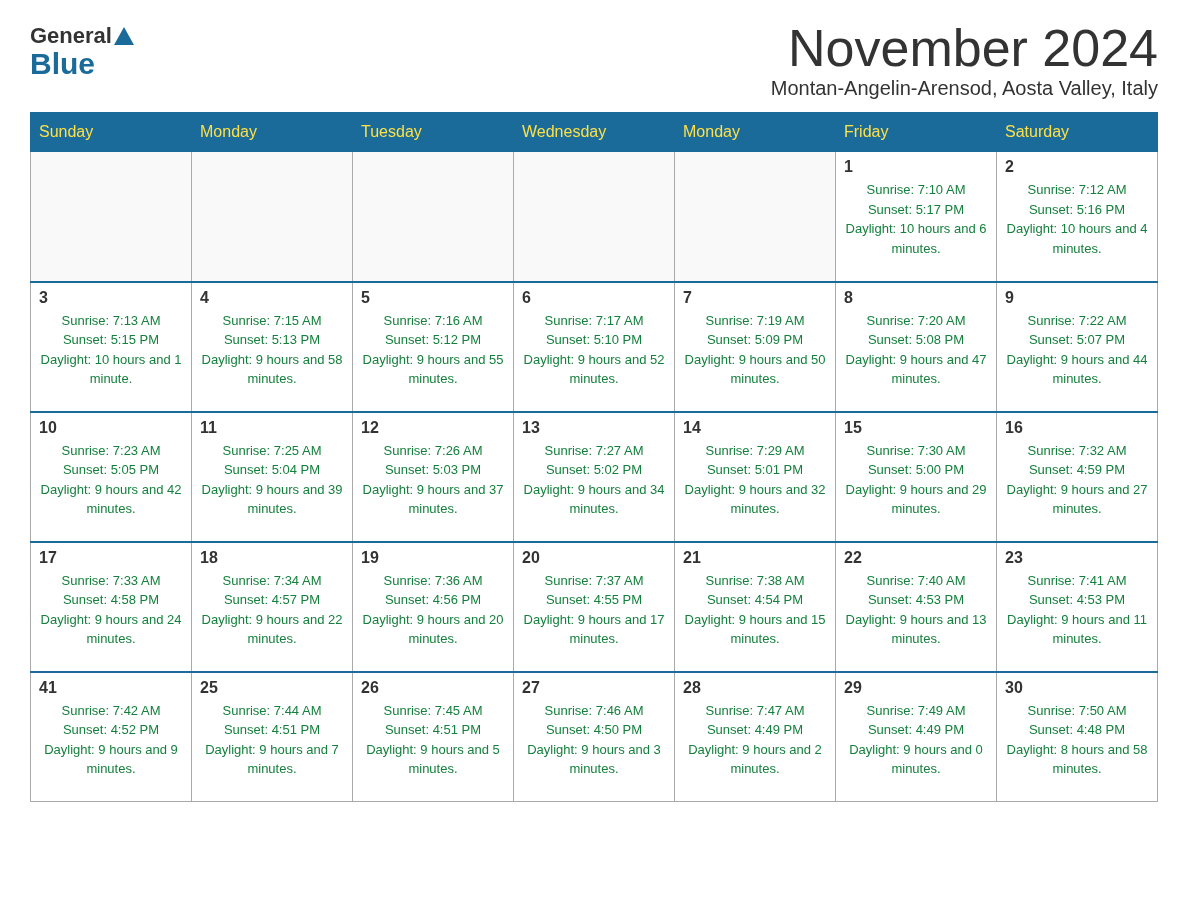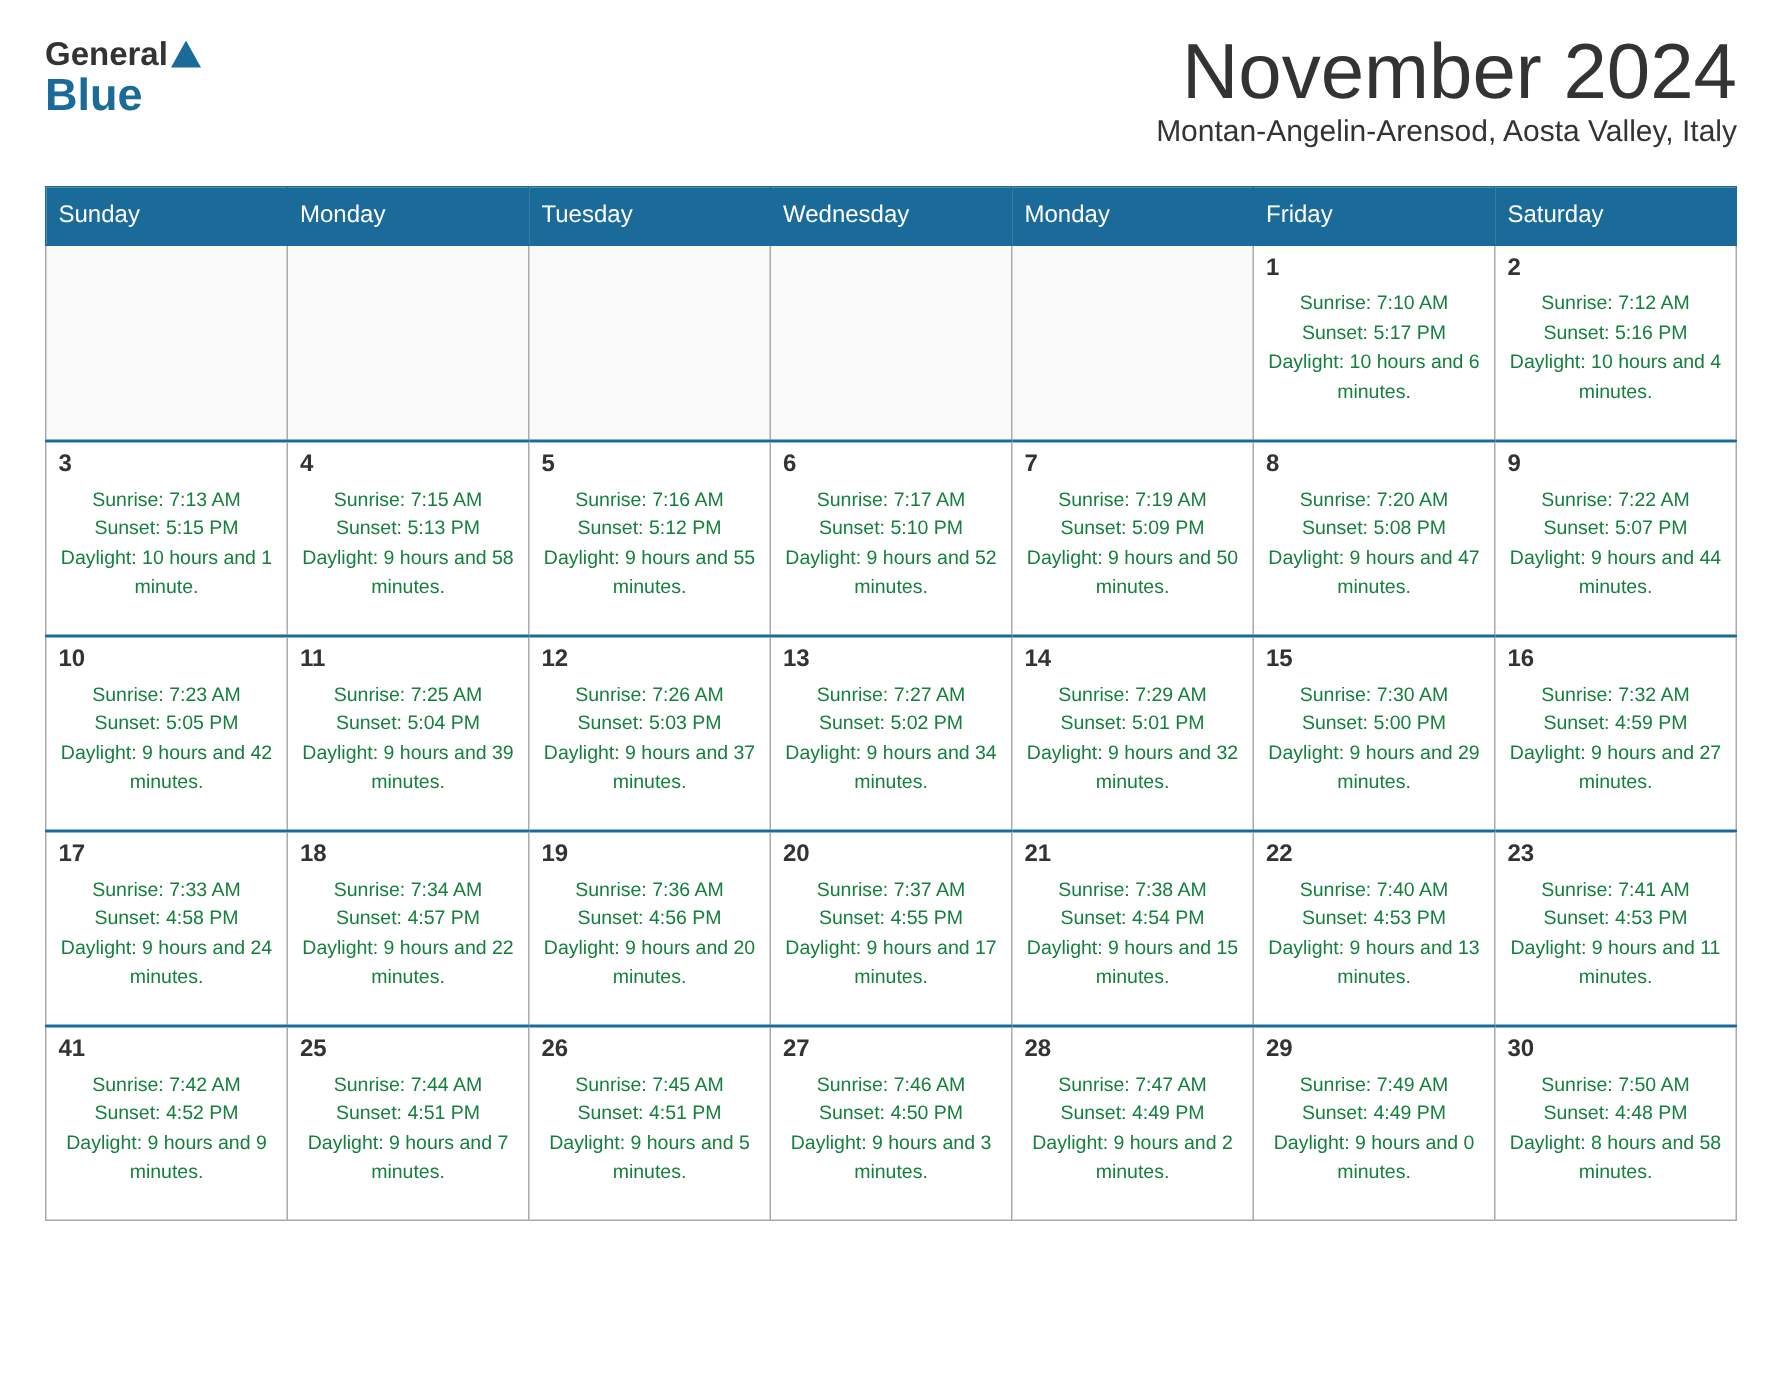--- a/index.html
+++ b/index.html
@@ -8,21 +8,21 @@
       background: #fff;
       color: #333;
       width: 1188px;
       min-height: 918px;
       padding: 20px 30px 30px 30px;
     }
     .header-row {
       display: flex;
       justify-content: space-between;
       align-items: flex-start;
-      margin-bottom: 24px;
+      margin-bottom: 12px;
     }
     .logo {
       display: flex;
       flex-direction: column;
       align-items: flex-start;
       padding-top: 5px;
     }
     .logo-text {
       display: flex;
       align-items: center;
@@ -61,21 +61,21 @@
       color: #333;
       font-weight: normal;
     }
     .calendar-table {
       width: 100%;
       border-collapse: collapse;
       margin-top: 6px;
     }
     .calendar-table th {
       background-color: #1a6b9a;
-      color: #ffffff;
+      color: #fde047;
       padding: 10px 8px;
       text-align: left;
       font-size: 16px;
       font-weight: normal;
       border: 1px solid #1a6b9a;
     }
     .calendar-table td {
       border: 1px solid #aaa;
       vertical-align: top;
       padding: 6px 8px;

